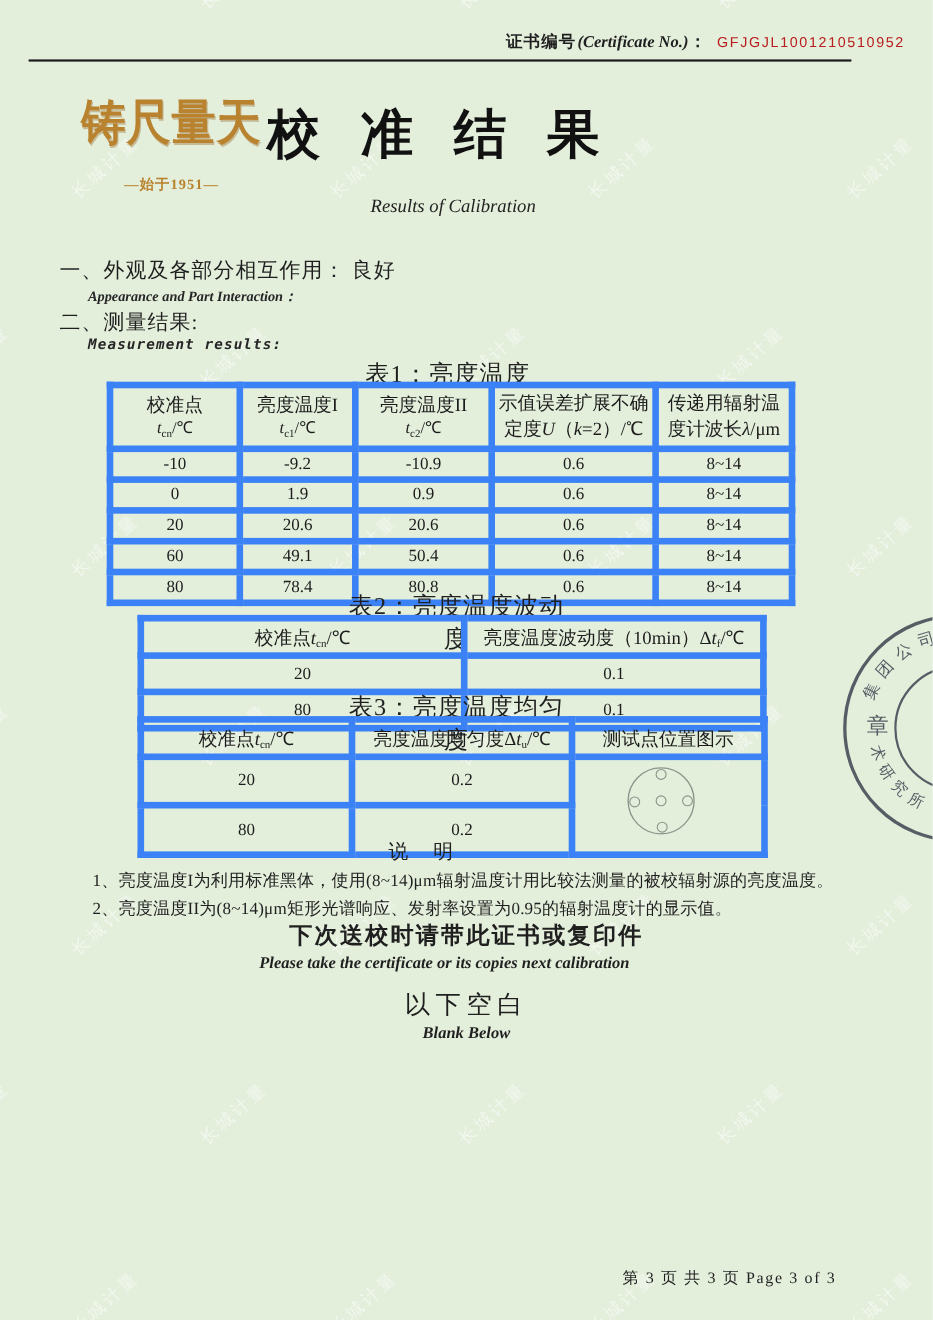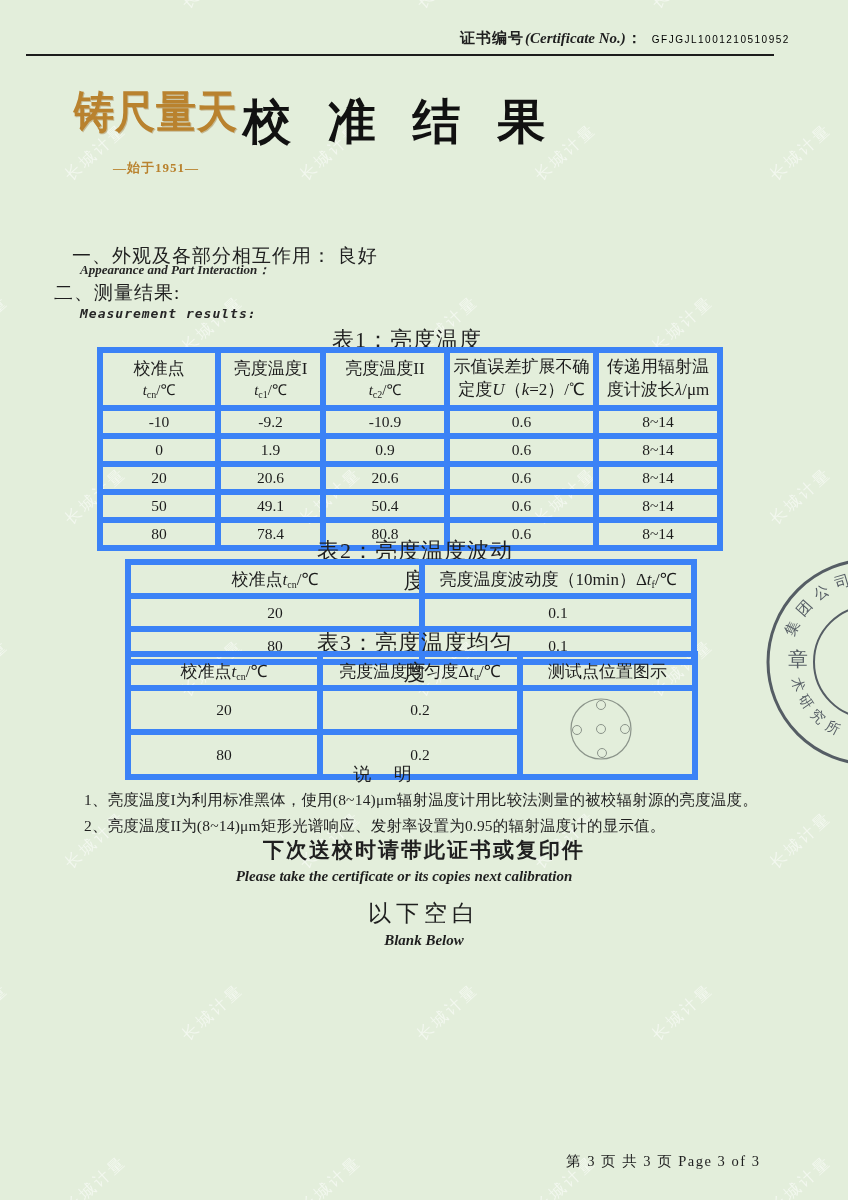--- a/index.html
+++ b/index.html
@@ -13,35 +13,35 @@
   }
   .wm-layer{position:absolute;inset:0;z-index:0;pointer-events:none;}
   .wm{position:absolute;transform:rotate(-42deg);color:rgba(255,255,255,.55);
       font-size:16px;letter-spacing:3px;white-space:nowrap;font-family:"Liberation Sans",sans-serif;}
   .content{position:absolute;inset:0;z-index:1;}
 
   .cert-line{position:absolute;top:29px;left:460px;font-size:15px;display:flex;align-items:baseline;white-space:nowrap;}
   .cert-cn{font-weight:bold;letter-spacing:1px;}
   .cert-en{font-weight:bold;font-style:italic;margin-left:1px;}
   .cert-colon{font-weight:bold;margin:0 4px 0 1px;}
-  .cert-no{font-family:"Liberation Sans",sans-serif;font-size:10px;letter-spacing:1.5px;margin-left:6px;color:#000000;}
+  .cert-no{font-family:"Liberation Sans",sans-serif;font-size:13px;letter-spacing:1.5px;margin-left:6px;color:#b91c1c;}
   .top-rule{position:absolute;left:26px;top:54px;width:748px;height:2px;background:#1c1c1c;}
 
   .logo{position:absolute;left:72px;top:84px;width:168px;text-align:center;}
   .logo-main{font-size:40px;font-weight:bold;color:#b9822e;font-family:"DejaVu Serif",serif;
              transform:scaleY(1.12);letter-spacing:1px;text-shadow:1px 1px 0 rgba(140,90,20,.35);}
   .logo-sub{margin-top:20px;font-size:13px;color:#b9822e;font-weight:bold;letter-spacing:1px;}
 
   .doc-title{position:absolute;left:243px;top:90px;margin:0;font-size:48px;font-weight:bold;
              letter-spacing:9px;word-spacing:2px;color:#111;font-family:"DejaVu Sans",sans-serif;}
   .doc-subtitle{position:absolute;left:262px;top:178px;width:300px;text-align:center;
                 font-style:italic;font-size:17px;color:#222;}
 
   .sec-cn{position:absolute;left:54px;font-size:19px;letter-spacing:1px;}
-  .sec1{top:243px;margin-left:18px;}
+  .sec1{top:233px;}
   .sec2{top:280px;}
   .sec-en{position:absolute;left:80px;font-size:13px;font-weight:bold;font-style:italic;color:#262626;}
   .sec1-en{top:261px;}
   .sec2-en{top:306px;font-family:"DejaVu Sans Mono",monospace;letter-spacing:1px;}
 
   .tbl-title{position:absolute;font-size:22px;letter-spacing:1px;text-align:center;}
   .t1-title{left:300px;top:325px;width:214px;}
   .t2-title{left:308px;top:536px;width:214px;}
   .t3-title{left:308px;top:628px;width:214px;}
 
@@ -134,20 +134,21 @@
       <span class="cert-no">GFJGJL1001210510952</span>
     </div>
     <div class="top-rule"></div>
 
     <div class="logo">
       <div class="logo-main">铸尺量天</div>
       <div class="logo-sub">—始于1951—</div>
     </div>
 
     <h1 class="doc-title">校 准 结 果</h1>
+    <div class="doc-subtitle">Results of Calibration</div>
 
     <div class="sec-cn sec1">一、外观及各部分相互作用： 良好</div>
     <div class="sec-en sec1-en">Appearance and Part Interaction：</div>
     <div class="sec-cn sec2">二、测量结果:</div>
     <div class="sec-en sec2-en">Measurement results:</div>
 
     <div class="tbl-title t1-title">表1：亮度温度</div>
     <table class="t1">
       <colgroup>
           <col style="width:118px">
@@ -196,21 +197,21 @@
           <td>8~14</td>
         </tr>
         <tr>
           <td>20</td>
           <td>20.6</td>
           <td>20.6</td>
           <td>0.6</td>
           <td>8~14</td>
         </tr>
         <tr>
-          <td>50</td>
+          <td>60</td>
           <td>49.1</td>
           <td>50.4</td>
           <td>0.6</td>
           <td>8~14</td>
         </tr>
         <tr>
           <td>80</td>
           <td>78.4</td>
           <td>80.8</td>
           <td>0.6</td>

